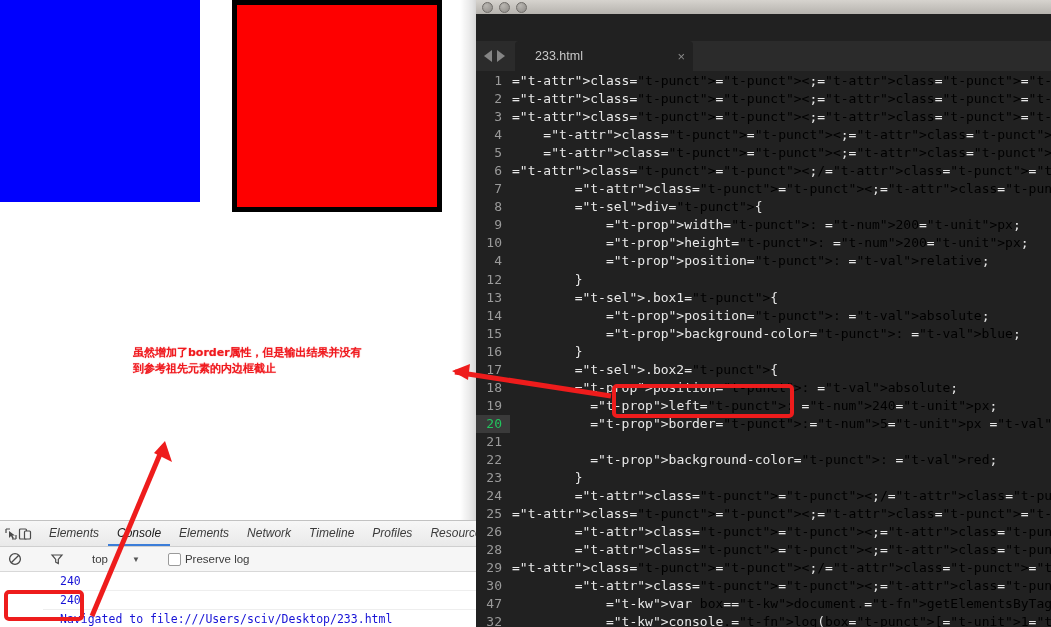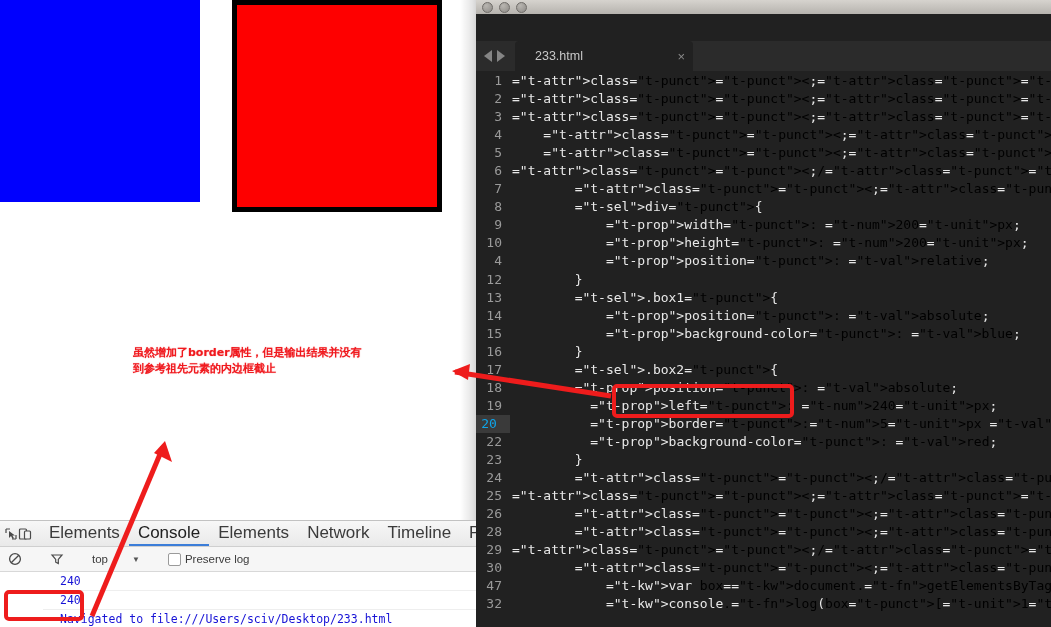--- a/index.html
+++ b/index.html
@@ -99,28 +99,29 @@
   .dt-icon-btn {
     width: 22px; height: 22px;
     display: flex; align-items: center; justify-content: center;
   }
   #dt-tab-sep {
     width: 1px; height: 16px;
     background: #c4c4c4;
     margin: 0 6px 0 2px;
   }
   .dt-tab {
-    font-size: 17px;
+    font-size: 12px;
     color: #3b3b3b;
     padding: 4px 9px 5px 9px;
     height: 100%;
     box-sizing: border-box;
     display: flex;
     align-items: center;
     white-space: nowrap;
+    font-style: italic;
   }
   .dt-tab.active {
     color: #202020;
     box-shadow: inset 0 -2px 0 0 #3b7dd8;
   }
 
   #devtools-filterbar {
     height: 24px;
     display: flex;
     align-items: center;
@@ -269,22 +270,21 @@
     width: 34px;
     min-width: 34px;
     text-align: right;
     padding-right: 8px;
     color: #9a9a9a;
     box-sizing: border-box;
     user-select: none;
   }
   .code-line.active .ln {
     background: #3a3a3a;
-    color: #0ea5e9;
-    text-align: center;
+    color: #22c55e;
   }
   .code-text { padding-left: 2px; }
 
   
   .t-punct   { color: #e8e8e8; }  
   .t-plain   { color: #e8e8e8; }
 </style>
 </head>
 <body>
 
@@ -386,20 +386,21 @@
       <div class="code-line"><span class="ln">4</span><span class="code-text t-plain">            <span class<span="" class="t-punct">=</span>"t-prop"&gt;position</span><span class<span="" class="t-punct">=</span>"t-punct"&gt;: <span class<span="" class="t-punct">=</span>"t-val"&gt;relative<span class="t-punct">;</span></div>
       <div class="code-line"><span class="ln">12</span><span class="code-text t-plain">        <span class="t-punct">}</span></span></div>
       <div class="code-line"><span class="ln">13</span><span class="code-text t-plain">        <span class<span="" class="t-punct">=</span>"t-sel"&gt;.box1</span><span class<span="" class="t-punct">=</span>"t-punct"&gt;<span class="t-punct">{</span></div>
       <div class="code-line"><span class="ln">14</span><span class="code-text t-plain">            <span class<span="" class="t-punct">=</span>"t-prop"&gt;position</span><span class<span="" class="t-punct">=</span>"t-punct"&gt;: <span class<span="" class="t-punct">=</span>"t-val"&gt;absolute<span class="t-punct">;</span></div>
       <div class="code-line"><span class="ln">15</span><span class="code-text t-plain">            <span class<span="" class="t-punct">=</span>"t-prop"&gt;background-color</span><span class<span="" class="t-punct">=</span>"t-punct"&gt;: <span class<span="" class="t-punct">=</span>"t-val"&gt;blue<span class="t-punct">;</span></div>
       <div class="code-line"><span class="ln">16</span><span class="code-text t-plain">        <span class="t-punct">}</span></span></div>
       <div class="code-line"><span class="ln">17</span><span class="code-text t-plain">        <span class<span="" class="t-punct">=</span>"t-sel"&gt;.box2</span><span class<span="" class="t-punct">=</span>"t-punct"&gt;<span class="t-punct">{</span></div>
       <div class="code-line"><span class="ln">18</span><span class="code-text t-plain">        <span class<span="" class="t-punct">=</span>"t-prop"&gt;position</span><span class<span="" class="t-punct">=</span>"t-punct"&gt;: <span class<span="" class="t-punct">=</span>"t-val"&gt;absolute<span class="t-punct">;</span></div>
       <div class="code-line"><span class="ln">19</span><span class="code-text t-plain">          <span class<span="" class="t-punct">=</span>"t-prop"&gt;left</span><span class<span="" class="t-punct">=</span>"t-punct"&gt;: <span class<span="" class="t-punct">=</span>"t-num"&gt;240<span class<span="" class="t-punct">=</span>"t-unit"&gt;px<span class="t-punct">;</span></div>
       <div class="code-line active"><span class="ln">20</span><span class="code-text t-plain">          <span class<span="" class="t-punct">=</span>"t-prop"&gt;border</span><span class<span="" class="t-punct">=</span>"t-punct"&gt;:<span class<span="" class="t-punct">=</span>"t-num"&gt;5<span class<span="" class="t-punct">=</span>"t-unit"&gt;px <span class<span="" class="t-punct">=</span>"t-val"&gt;solid</div>
+      <div class="code-line"><span class="ln">21</span><span class="code-text t-plain">&nbsp;</span></div>
       <div class="code-line"><span class="ln">22</span><span class="code-text t-plain">          <span class<span="" class="t-punct">=</span>"t-prop"&gt;background-color</span><span class<span="" class="t-punct">=</span>"t-punct"&gt;: <span class<span="" class="t-punct">=</span>"t-val"&gt;red<span class="t-punct">;</span></div>
       <div class="code-line"><span class="ln">23</span><span class="code-text t-plain">        <span class="t-punct">}</span></span></div>
       <div class="code-line"><span class="ln">24</span><span class="code-text t-plain">        <span <span="" class<span="" class="t-punct">=</span>"t-attr"&gt;class</span><span class<span="" class="t-punct">=</span>"t-punct"&gt;<span class="t-punct">=</span>"t-punct"&gt;&lt;<span class="t-punct">;</span>/<span <span="" class<span="" class="t-punct">=</span>"t-attr"&gt;class<span class<span="" class="t-punct">=</span>"t-punct"&gt;"t-tag"&gt;style"t-punct"&gt;&gt;</div>
       <div class="code-line"><span class="ln">25</span><span class="code-text t-plain"><span <span="" class<span="" class="t-punct">=</span>"t-attr"&gt;class</span><span class<span="" class="t-punct">=</span>"t-punct"&gt;<span class="t-punct">=</span>"t-punct"&gt;&lt;<span class="t-punct">;</span><span <span="" class<span="" class="t-punct">=</span>"t-attr"&gt;class<span class<span="" class="t-punct">=</span>"t-punct"&gt;<span class="t-punct">=</span>"t-tag"&gt;body"t-punct"&gt;&gt;</div>
       <div class="code-line"><span class="ln">26</span><span class="code-text t-plain">        <span <span="" class<span="" class="t-punct">=</span>"t-attr"&gt;class</span><span class<span="" class="t-punct">=</span>"t-punct"&gt;<span class="t-punct">=</span>"t-punct"&gt;&lt;<span class="t-punct">;</span><span <span="" class<span="" class="t-punct">=</span>"t-attr"&gt;class<span class<span="" class="t-punct">=</span>"t-punct"&gt;"t-tag"&gt;div "t-attr"&gt;class"t-punct"&gt;"t-punct"&gt;&gt;"t-attr"&gt;class"t-punct"&gt;"t-punct"&gt;&lt;/"t-attr"&gt;class"t-punct"&gt;"t-tag"&gt;div"t-punct"&gt;&gt;</div>
       <div class="code-line"><span class="ln">28</span><span class="code-text t-plain">        <span <span="" class<span="" class="t-punct">=</span>"t-attr"&gt;class</span><span class<span="" class="t-punct">=</span>"t-punct"&gt;<span class="t-punct">=</span>"t-punct"&gt;&lt;<span class="t-punct">;</span><span <span="" class<span="" class="t-punct">=</span>"t-attr"&gt;class<span class<span="" class="t-punct">=</span>"t-punct"&gt;"t-tag"&gt;div "t-attr"&gt;class"t-punct"&gt;"t-punct"&gt;&gt;"t-attr"&gt;class"t-punct"&gt;"t-punct"&gt;&lt;/"t-attr"&gt;class"t-punct"&gt;"t-tag"&gt;div"t-punct"&gt;&gt;</div>
       <div class="code-line"><span class="ln">29</span><span class="code-text t-plain"><span <span="" class<span="" class="t-punct">=</span>"t-attr"&gt;class</span><span class<span="" class="t-punct">=</span>"t-punct"&gt;<span class="t-punct">=</span>"t-punct"&gt;&lt;<span class="t-punct">;</span>/<span <span="" class<span="" class="t-punct">=</span>"t-attr"&gt;class<span class<span="" class="t-punct">=</span>"t-punct"&gt;<span class="t-punct">=</span>"t-tag"&gt;body"t-punct"&gt;&gt;</div>
       <div class="code-line"><span class="ln">30</span><span class="code-text t-plain">        <span <span="" class<span="" class="t-punct">=</span>"t-attr"&gt;class</span><span class<span="" class="t-punct">=</span>"t-punct"&gt;<span class="t-punct">=</span>"t-punct"&gt;&lt;<span class="t-punct">;</span><span <span="" class<span="" class="t-punct">=</span>"t-attr"&gt;class<span class<span="" class="t-punct">=</span>"t-punct"&gt;"t-tag"&gt;script "t-attr"&gt;type"t-punct"&gt;"t-punct"&gt;&gt;</div>
       <div class="code-line"><span class="ln">47</span><span class="code-text t-plain">            <span class<span="" class="t-punct">=</span>"t-kw"&gt;var</span> box<span class="t-punct">=</span><span class<span="" class="t-punct">=</span>"t-kw"&gt;document.<span class<span="" class="t-punct">=</span>"t-fn"&gt;getElementsByTagName</div>
       <div class="code-line"><span class="ln">32</span><span class="code-text t-plain">            <span class<span="" class="t-punct">=</span>"t-kw"&gt;console</span>.<span class<span="" class="t-punct">=</span>"t-fn"&gt;log<span class="t-punct">(</span>box<span class<span="" class="t-punct">=</span>"t-punct"&gt;[<span class<span="" class="t-punct">=</span>"t-unit"&gt;1<span class<span="" class="t-punct">=</span>"t-punct"&gt;]."t-fn"&gt;offsetLeft</div>

